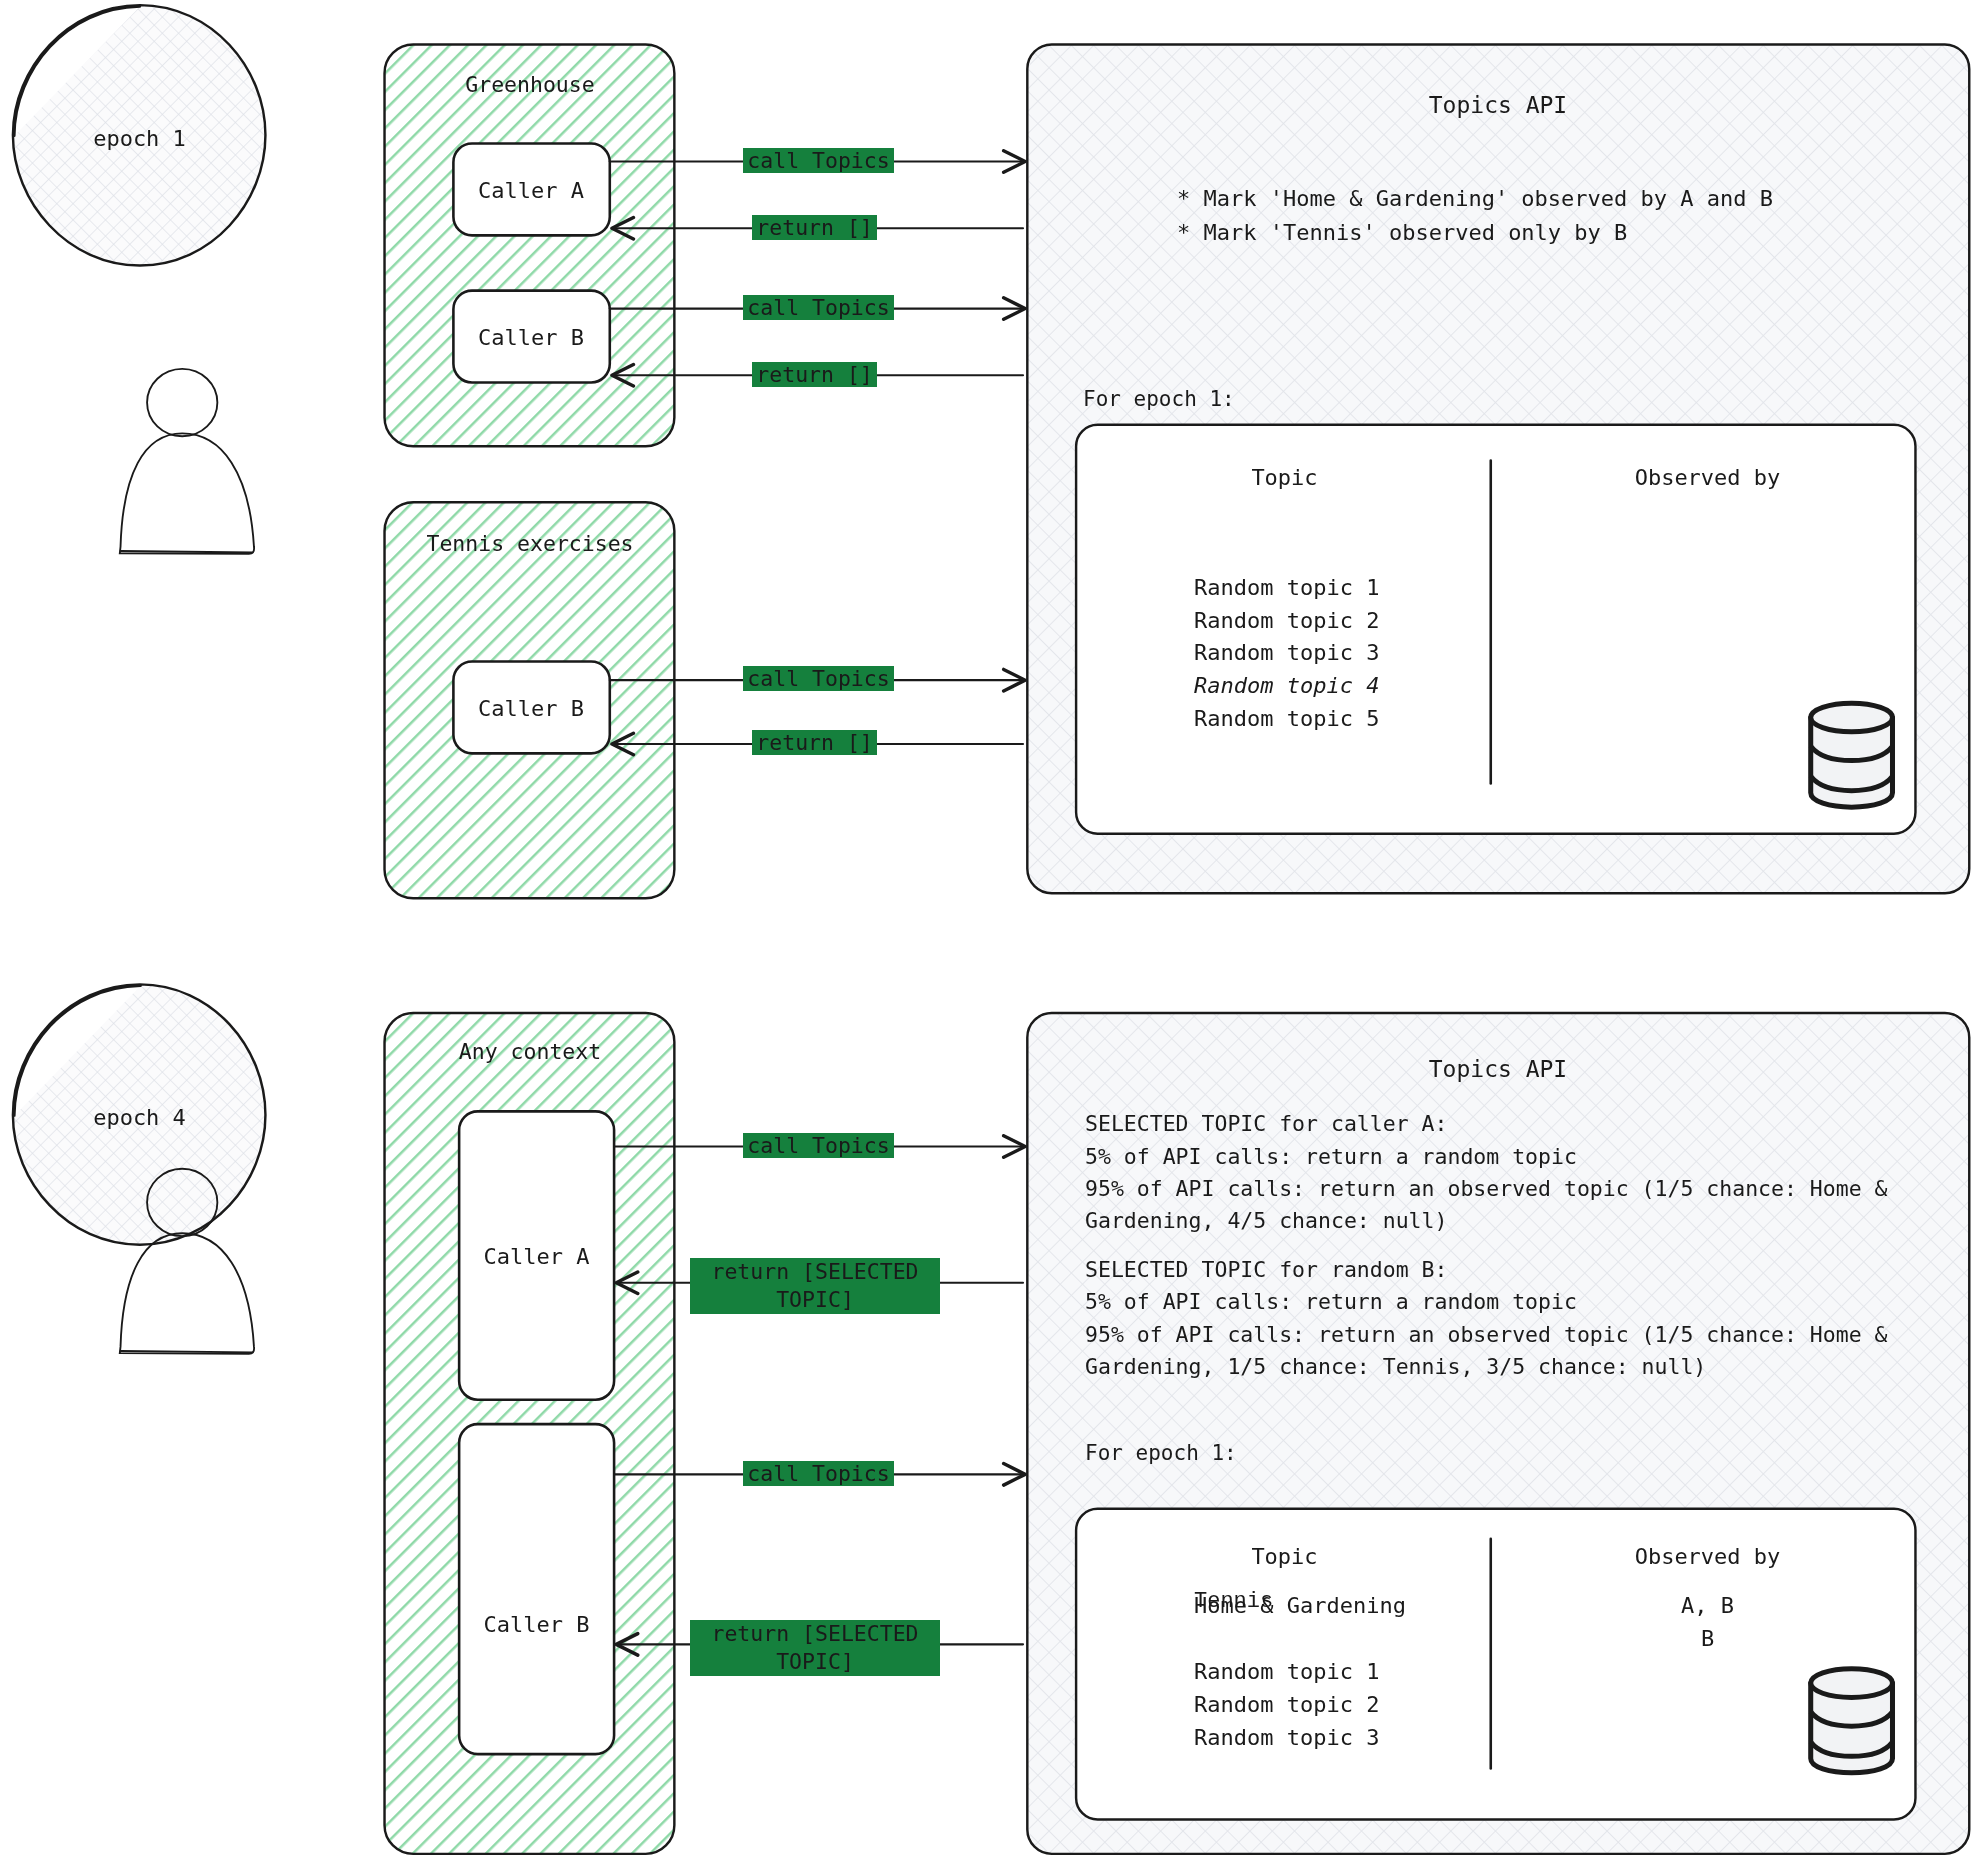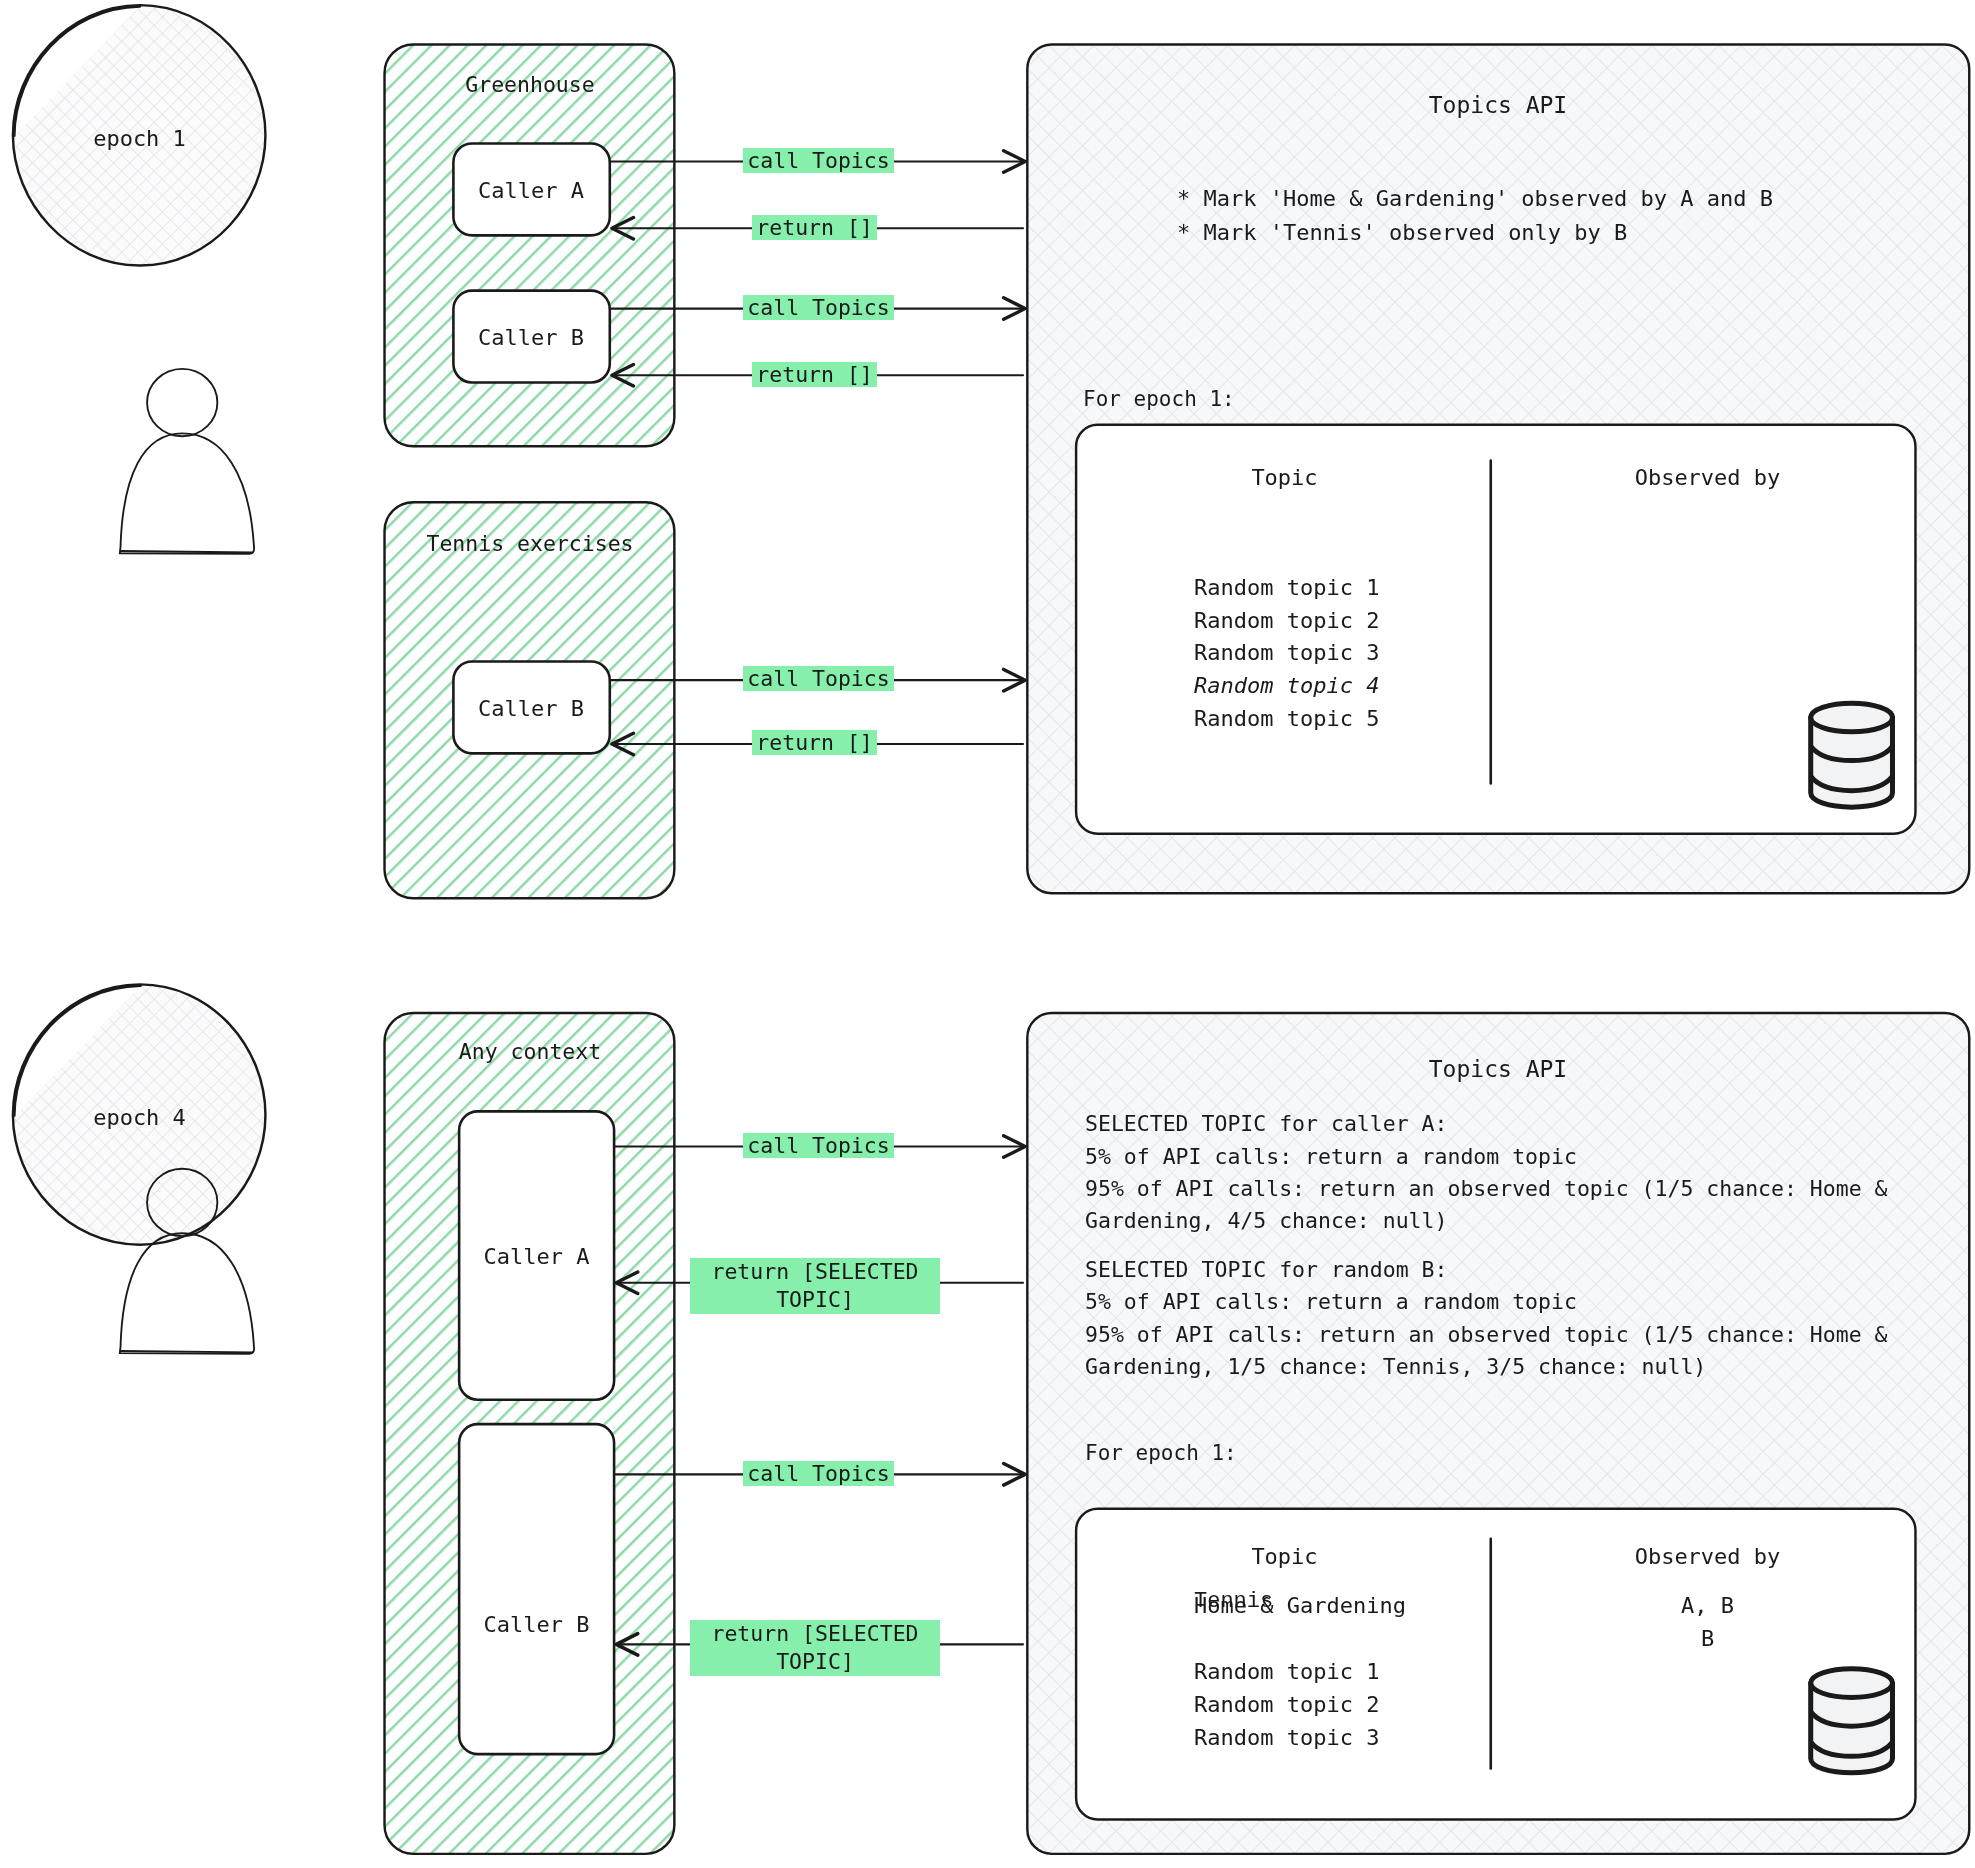--- a/index.html
+++ b/index.html
@@ -30,21 +30,21 @@
     color: #1a1a1a;
     white-space: pre;
     line-height: 1.18;
   }
   .tx.wrap { white-space: normal; }
   .center { text-align: center; }
 
   .epoch-label  { font-size: 22px; }
   .group-label  { font-size: 21.5px; }
   .caller-label { font-size: 22px; }
-  .arrow-label  { font-size: 21.5px; background: #86efac; padding: 0 4.3px; }
+  .arrow-label  { font-size: 21.5px; background: #15803d; padding: 0 4.3px; }
   .api-title    { font-size: 23px; }
   .api-bullet   { font-size: 22px; line-height: 1.55; }
   .api-para     { font-size: 21.5px; line-height: 1.47; }
   .sub-title    { font-size: 21px; }
   .col-head     { font-size: 22px; }
   .cell         { font-size: 22px; line-height: 1.62; }
 </style>
 </head>
 <body>
 

